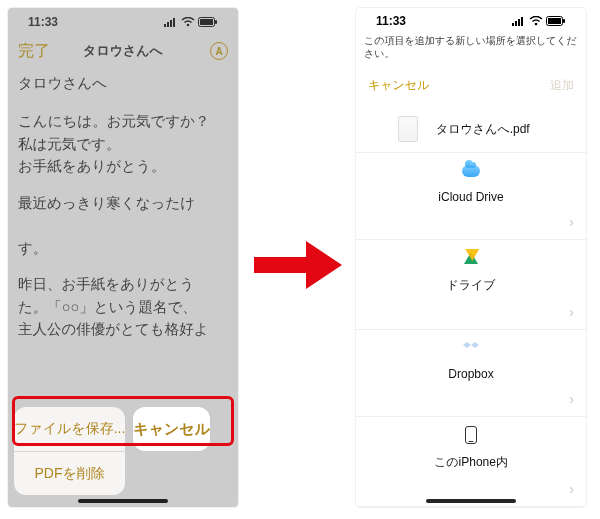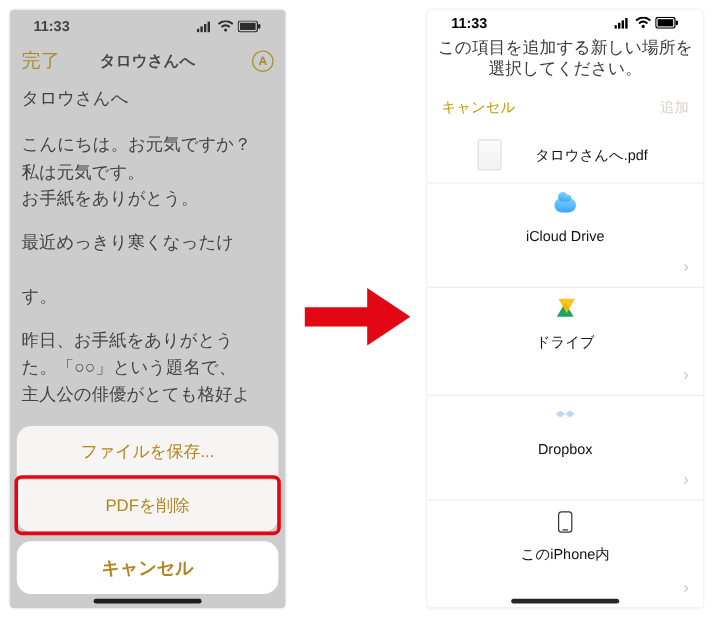--- a/index.html
+++ b/index.html
@@ -63,21 +63,21 @@
   .note-body p { margin-bottom: 14px; }
   .note-body .greet { margin-bottom: 16px; }
   .home-ind {
     position:absolute; bottom:4px; left:50%; transform:translateX(-50%);
     width: 90px; height: 4px; background: #000; border-radius: 3px; opacity:.85;
     z-index: 30;
   }
   
   .sheet {
     position: absolute; left: 6px; right: 6px; bottom: 12px; z-index: 20;
-    display:flex; flex-direction:column; gap:8px;
+    display:flex; gap:8px;
   }
   .sheet-group {
     background: rgba(248,246,244,.97);
     border-radius: 12px;
     overflow: hidden;
   }
   .sheet-item {
     height: 44px; display:flex; align-items:center; justify-content:center;
     font-size: 14px; color: #b0851f;
   }
@@ -90,25 +90,25 @@
   .highlight {
     position:absolute; border: 3px solid #e30613; border-radius: 6px;
     z-index: 40; pointer-events:none;
   }
 
   
   .r-nav {
     height: 44px; display:flex; align-items:center; justify-content:space-between;
     padding: 0 12px;
   }
-  .r-prompt { font-size: 14px; color:#3a3a3a; text-align:center; padding: 0 8px 6px; line-height:1.3; }
+  .r-prompt { font-size: 10px; color:#3a3a3a; text-align:left; padding: 0 8px 6px; line-height:1.3; }
   .r-cancel { font-size: 12px; color:#c69a00; }
   .r-add   { font-size: 12px; color:#d8d2c2; }
   .file-row {
-    display:flex; align-items:center; gap:28px;
+    display:flex; align-items:center; gap:18px;
     padding: 10px 12px 10px 42px;
     border-bottom: 1px solid #eee;
     font-size: 12px; color:#111;
   }
   .file-thumb {
     width: 20px; height: 26px; border:1px solid #ddd; border-radius:2px;
     background: linear-gradient(#fafafa,#f2f2f2);
   }
   .loc-list { }
   .loc-item {

